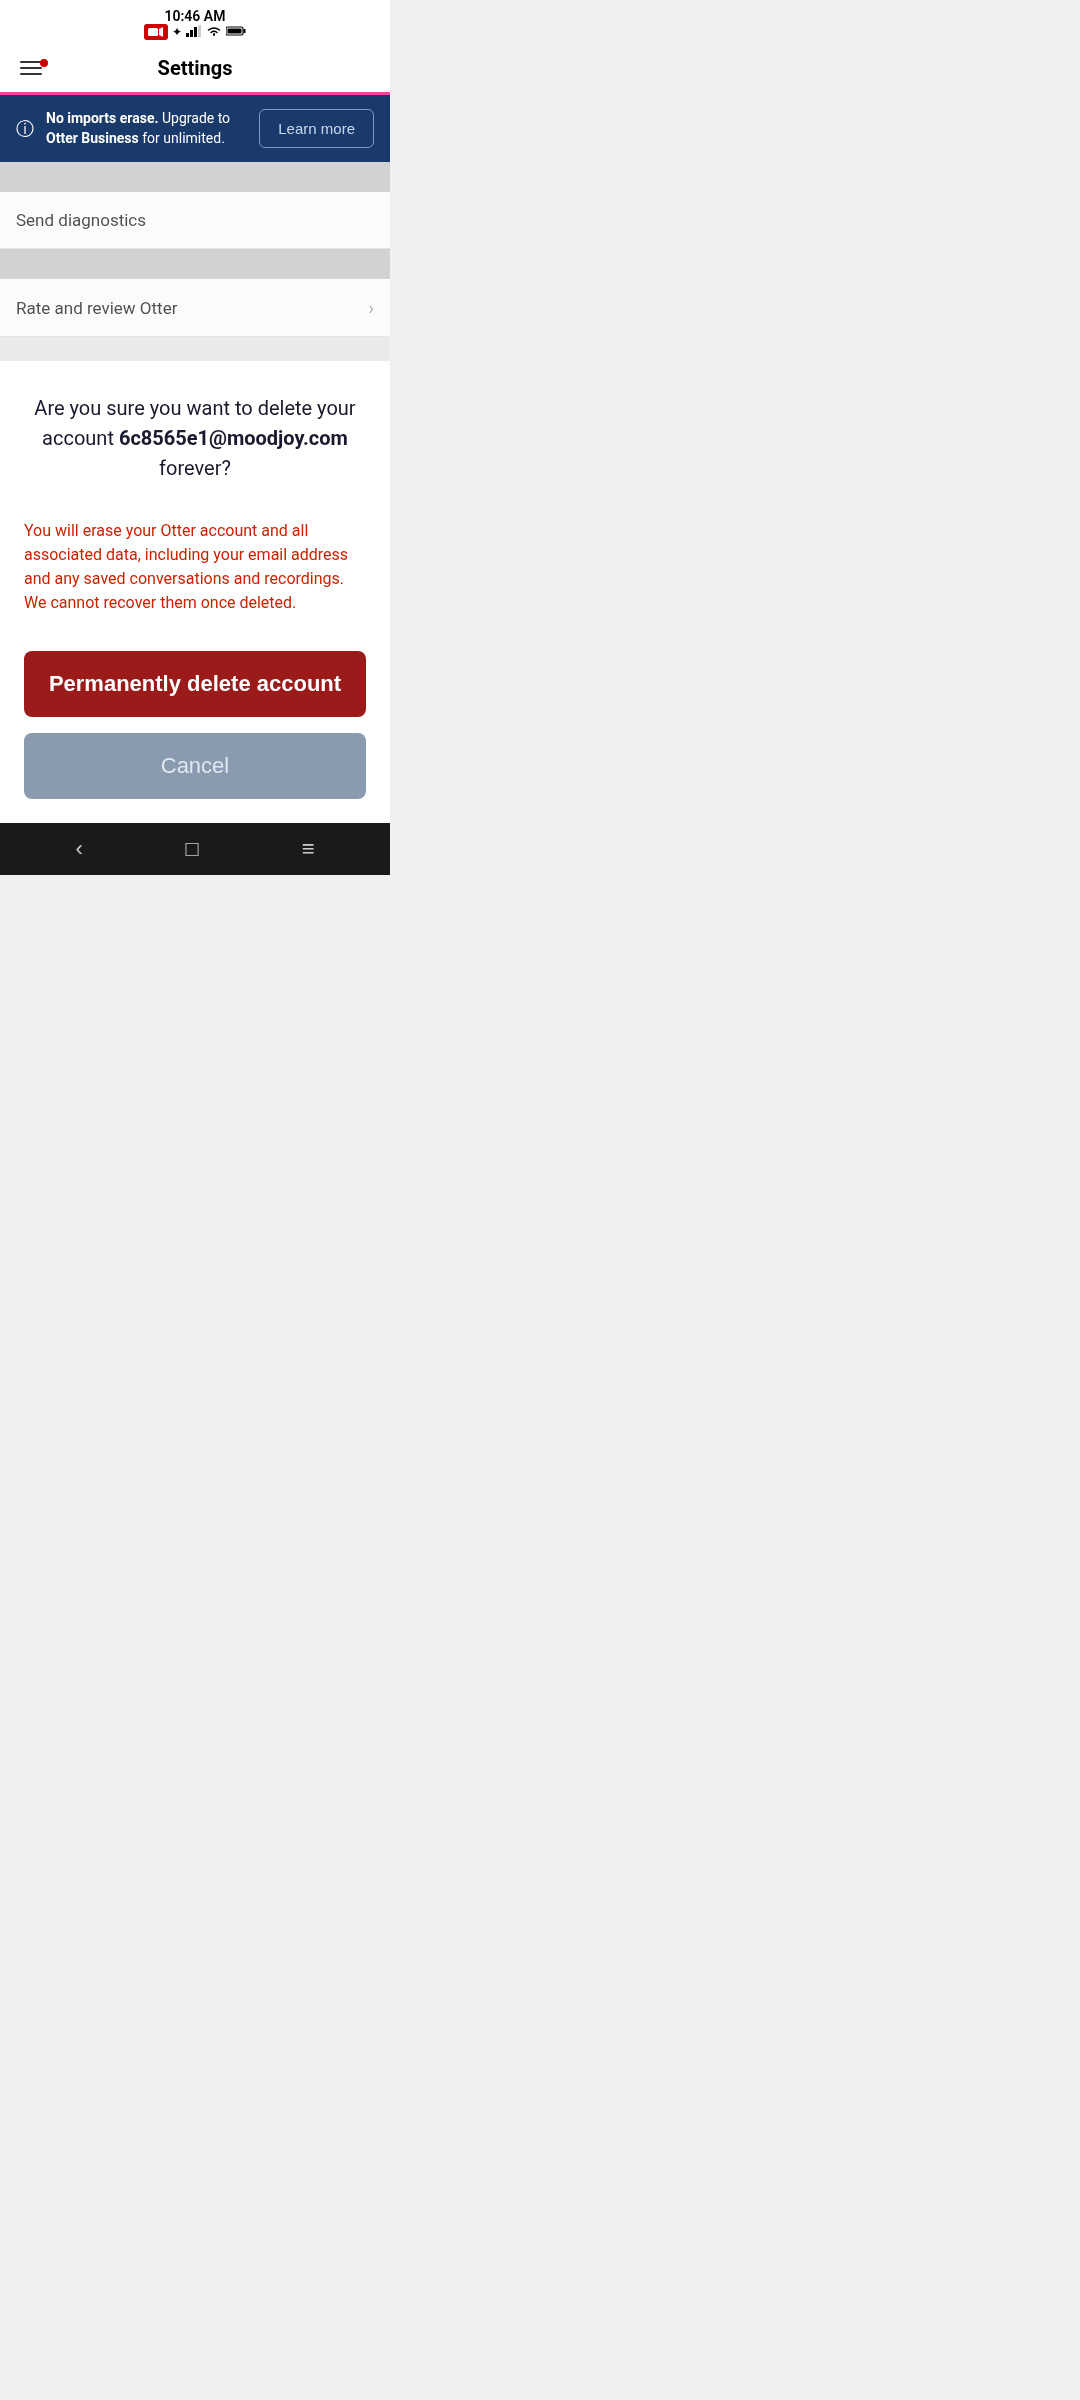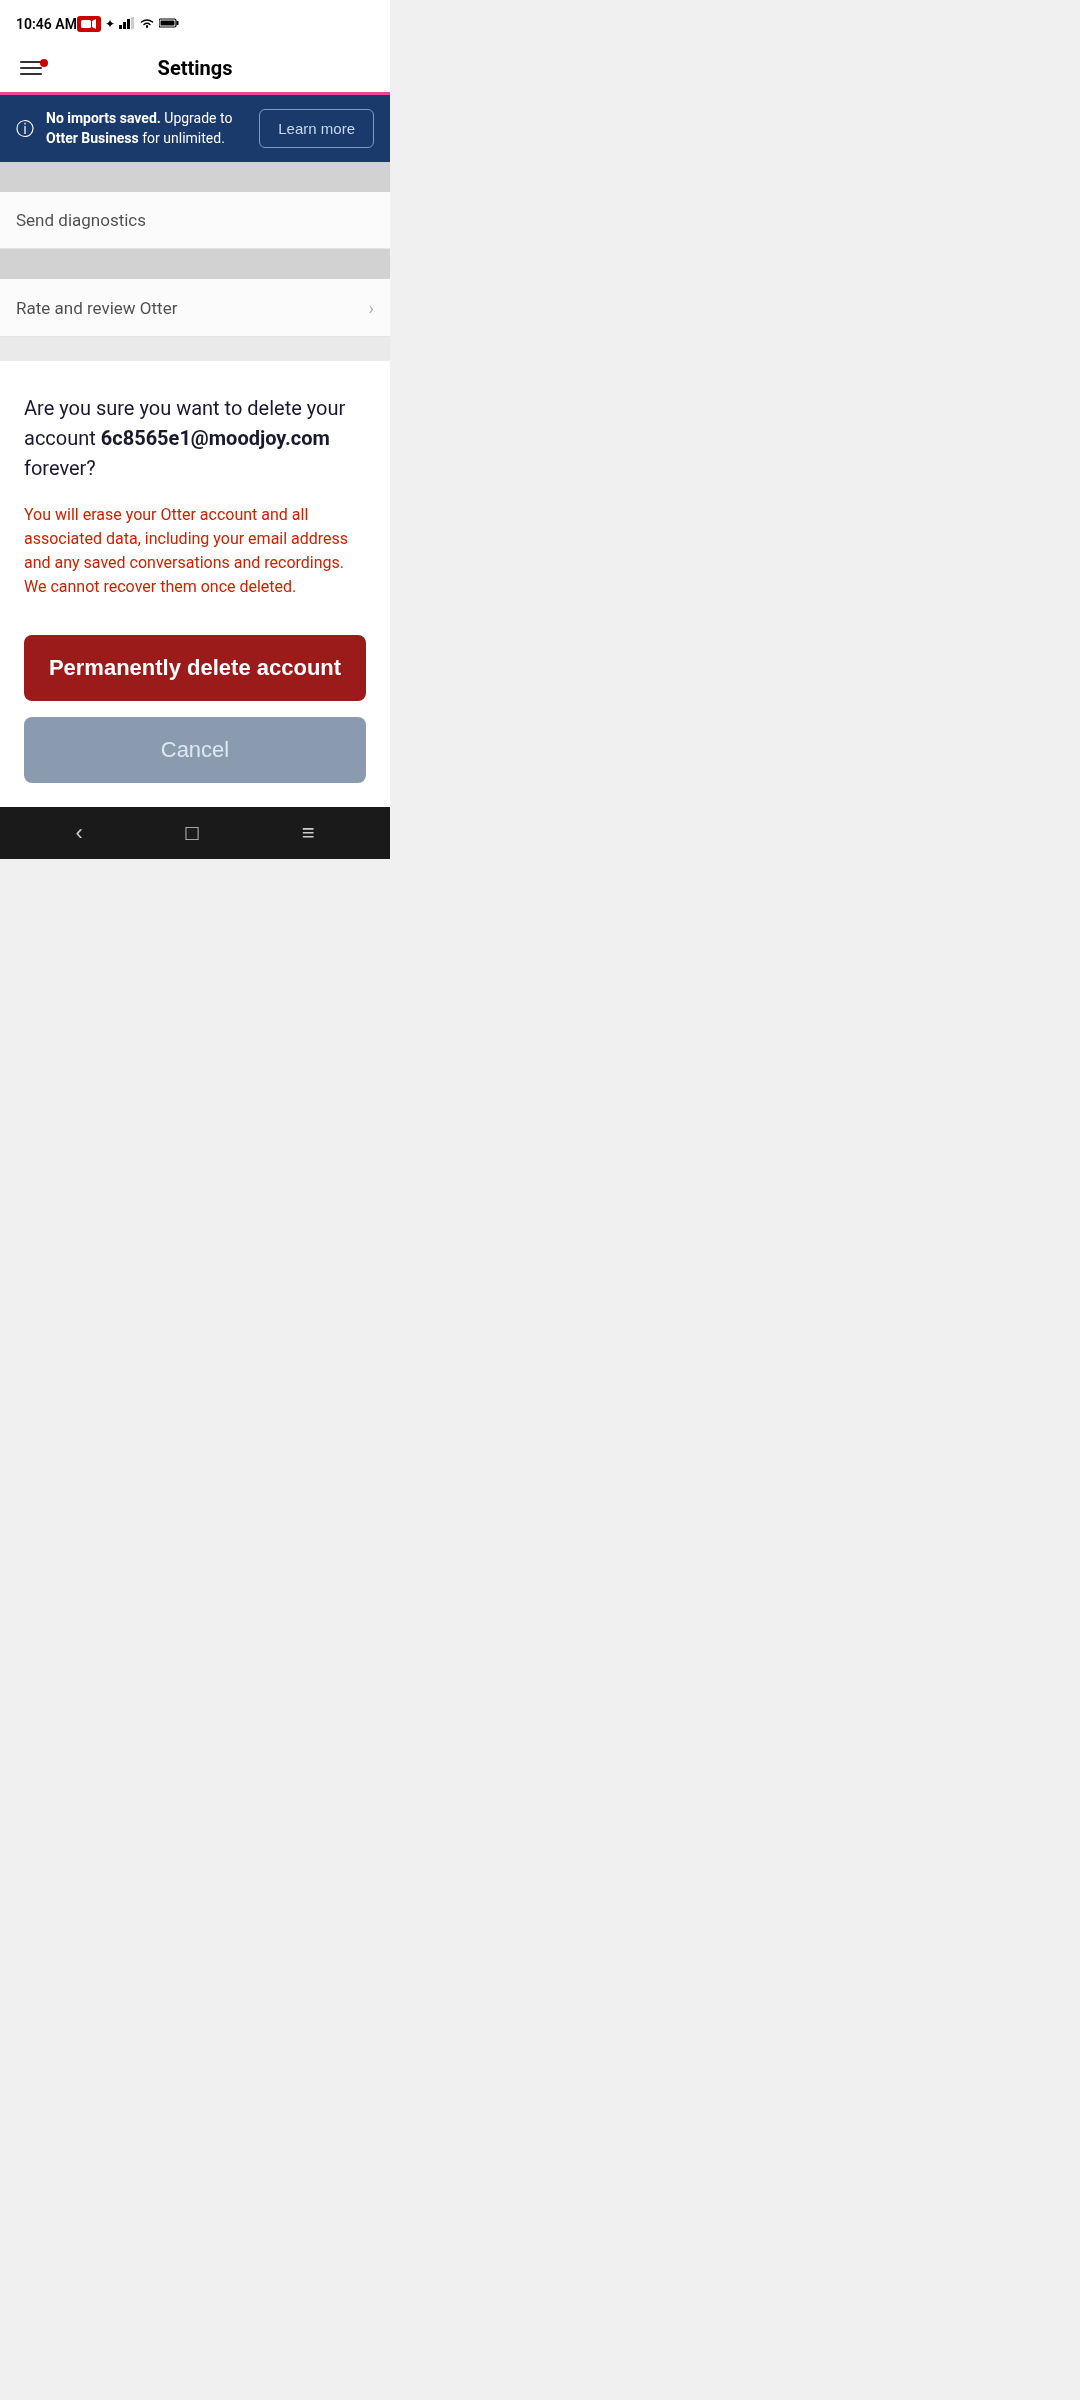--- a/index.html
+++ b/index.html
@@ -14,24 +14,26 @@
       min-height: 844px;
       font-family: -apple-system, BlinkMacSystemFont, 'Segoe UI', Roboto, sans-serif;
       background: #f0f0f0;
       position: relative;
       overflow-x: hidden;
     }
 
     
     .status-bar {
       display: flex;
+      justify-content: space-between;
       align-items: center;
       padding: 8px 16px 4px;
       background: #fff;
       height: 44px;
+      flex-direction: column;
     }
 
     .status-time {
       font-size: 14px;
       font-weight: 600;
       color: #000;
     }
 
     .status-icons {
       display: flex;
@@ -177,21 +179,22 @@
       color: #1a1a2e;
       text-align: center;
       margin-bottom: 24px;
       line-height: 1.3;
     }
 
     .dialog-body {
       font-size: 20px;
       color: #1a1a2e;
       line-height: 1.5;
-      margin-bottom: 20px;
+      margin-bottom: 36px;
+      text-align: center;
     }
 
     .dialog-warning {
       font-size: 16px;
       color: #cc2200;
       line-height: 1.5;
       margin-bottom: 36px;
     }
 
     .btn-delete {
@@ -306,21 +309,21 @@
       <div class="menu-line"></div>
       <div class="menu-line"></div>
       <div class="menu-dot"></div>
     </div>
     <span class="header-title">Settings</span>
   </div>
 
   <div class="upgrade-banner">
     <span class="banner-icon">ⓘ</span>
     <div class="banner-text">
-      <span class="bold">No imports saved.</span><span> Upgrade to </span><span class="bold">Otter Business</span><span> for unlimited.</span>
+      <span class="bold">No imports erase.</span><span> Upgrade to </span><span class="bold">Otter Business</span><span> for unlimited.</span>
     </div>
     <button class="learn-more-btn">Learn more</button>
   </div>
 
   <div class="settings-section">
     <div class="settings-item">
       <span class="settings-item-text">Send diagnostics</span>
     </div>
     <div class="settings-item">
       <span class="settings-item-text">Rate and review Otter</span>

